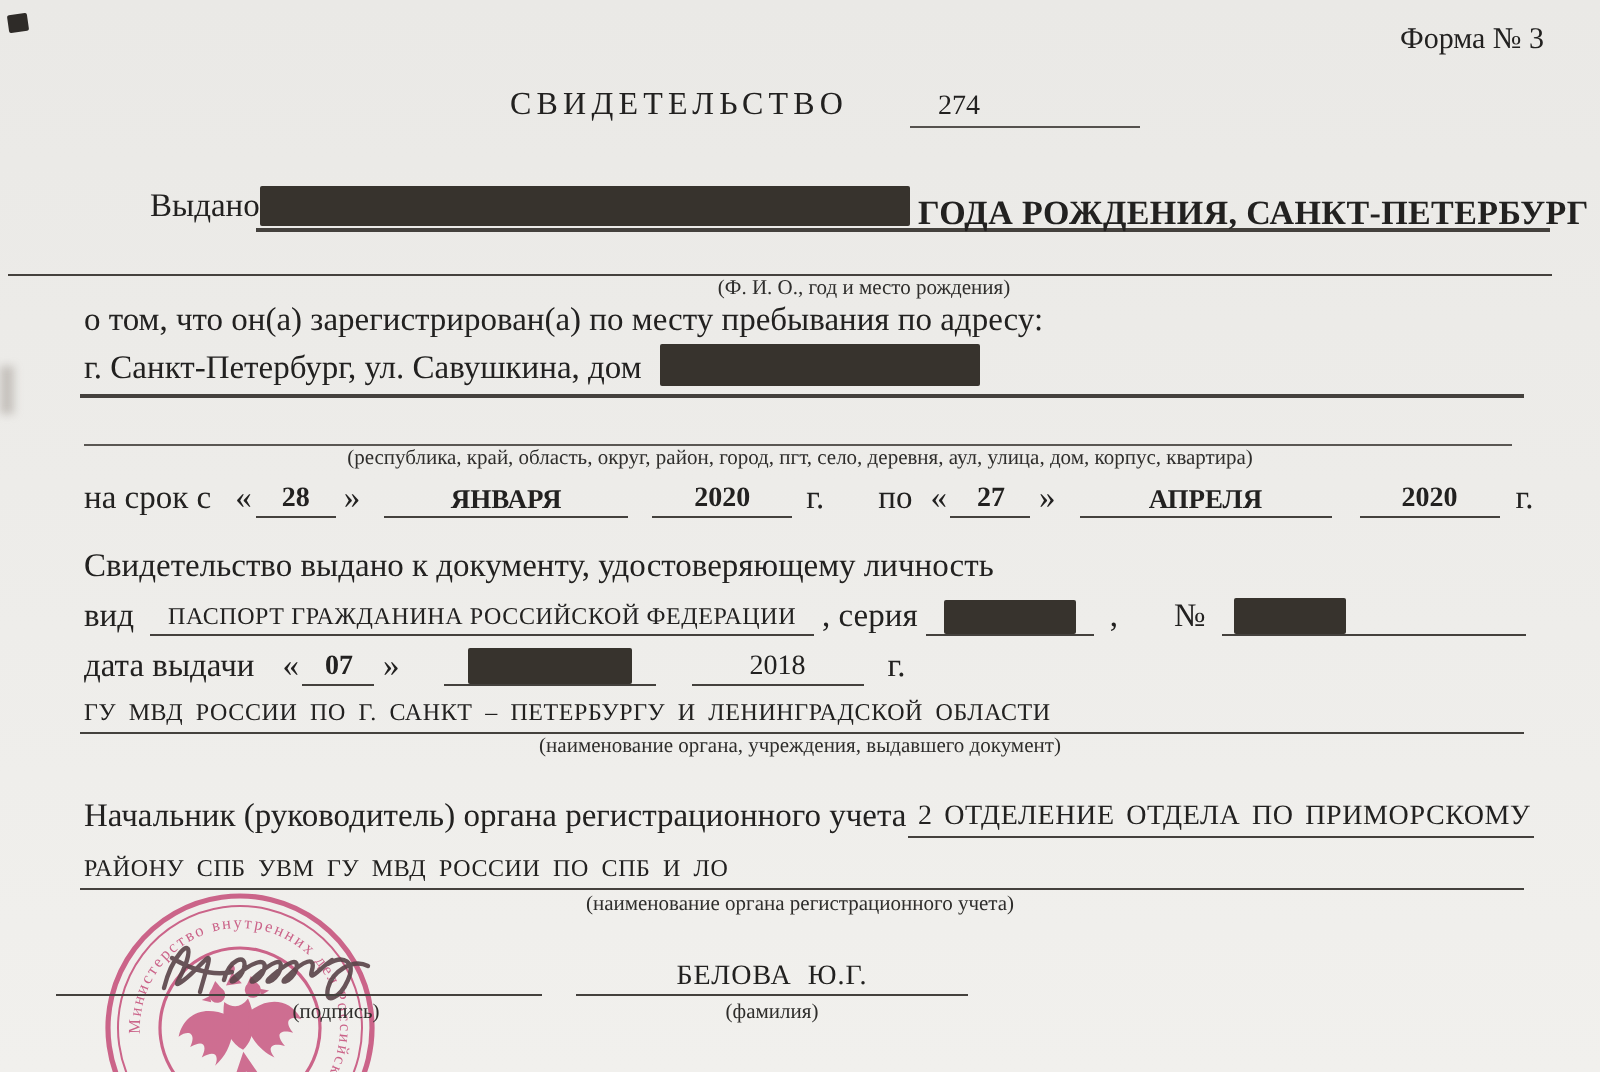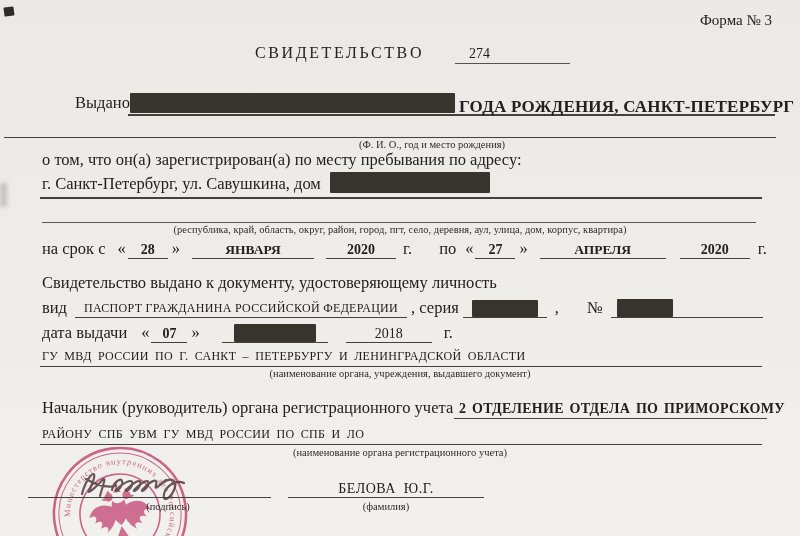--- a/index.html
+++ b/index.html
@@ -102,21 +102,21 @@
     <span class="cell num" style="width:86px;margin-left:18px;font-weight:normal;">2018</span>
     <span class="t16" style="margin-left:12px;">г.</span>
   </div>
 
   <div class="abs rule" style="left:40px;top:347px;width:722px;height:19px;"></div>
   <div class="abs caps" style="left:42px;top:349px;word-spacing:3px;">ГУ МВД РОССИИ ПО Г. САНКТ – ПЕТЕРБУРГУ И ЛЕНИНГРАДСКОЙ ОБЛАСТИ</div>
   <div class="abs cap" style="left:100px;top:368px;width:600px;">(наименование органа, учреждения, выдавшего документ)</div>
 
   <div class="abs t16" style="left:42px;top:399px;">Начальник (руководитель) органа регистрационного учета</div>
   <div class="abs rule" style="left:454px;top:400px;width:313px;height:18px;"></div>
-  <div class="abs caps" style="left:459px;top:401px;font-size:14px;word-spacing:2px;font-weight:bold;">2 ОТДЕЛЕНИЕ ОТДЕЛА ПО ПРИМОРСКОМУ</div>
+  <div class="abs caps" style="left:459px;top:401px;font-size:14px;word-spacing:2px;">2 ОТДЕЛЕНИЕ ОТДЕЛА ПО ПРИМОРСКОМУ</div>
   <div class="abs rule" style="left:40px;top:424px;width:722px;height:20px;"></div>
   <div class="abs caps" style="left:42px;top:427px;word-spacing:3px;">РАЙОНУ СПБ УВМ ГУ МВД РОССИИ ПО СПБ И ЛО</div>
   <div class="abs cap" style="left:100px;top:447px;width:600px;">(наименование органа регистрационного учета)</div>
 
   <svg class="abs" style="left:50px;top:440px;opacity:.88;" width="140" height="150" viewBox="0 0 140 150">
     <g transform="rotate(-8 70 74)">
       <circle class="stamp-stroke" cx="70" cy="74" r="66" stroke-width="2.6"></circle>
       <circle class="stamp-stroke" cx="70" cy="74" r="61" stroke-width="1"></circle>
       <circle class="stamp-stroke" cx="70" cy="74" r="40" stroke-width="1.6"></circle>
       <defs>

